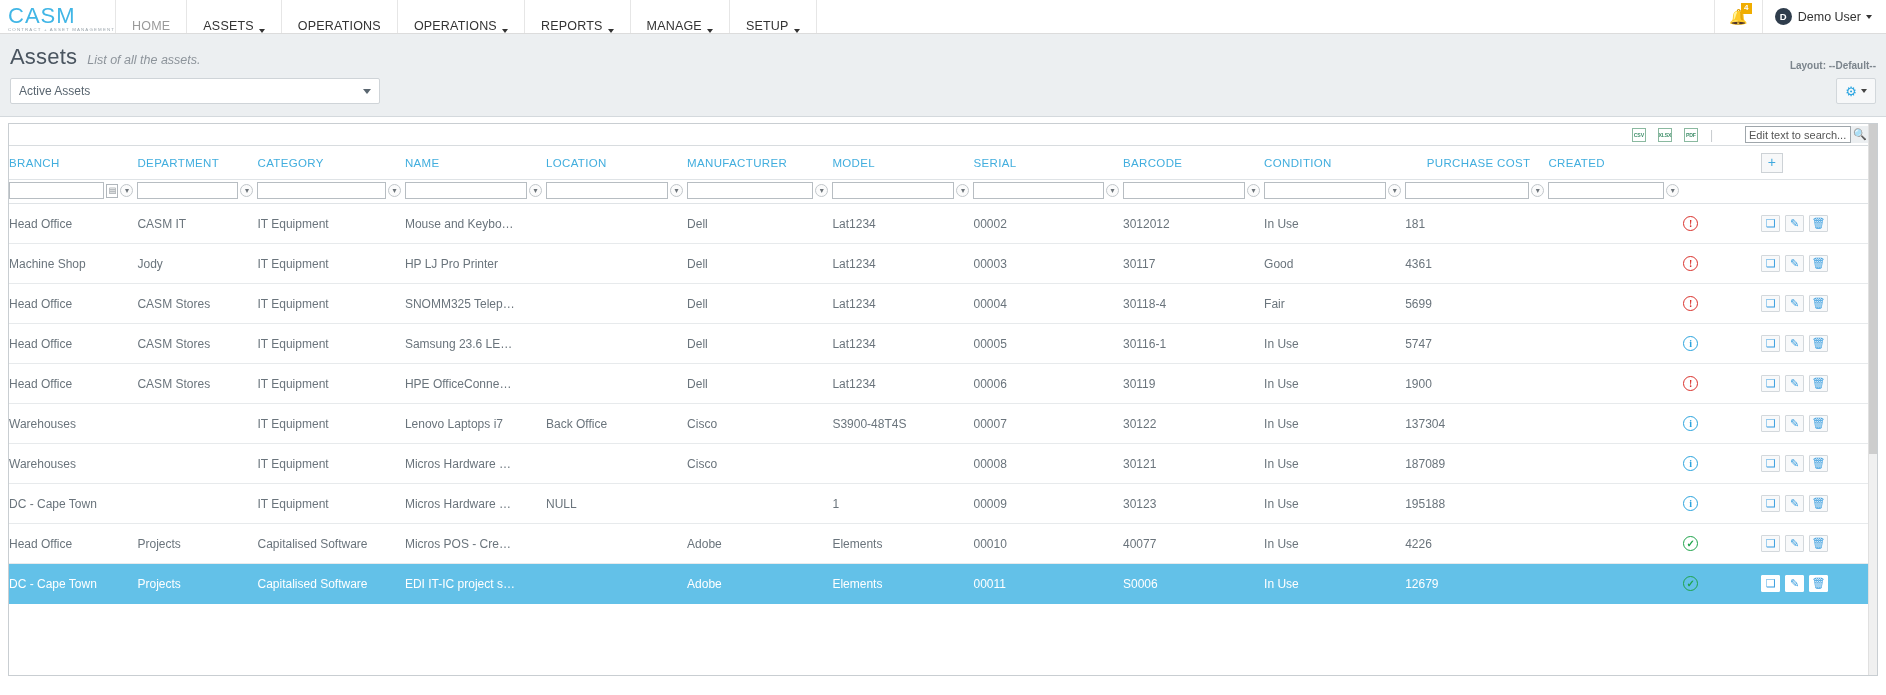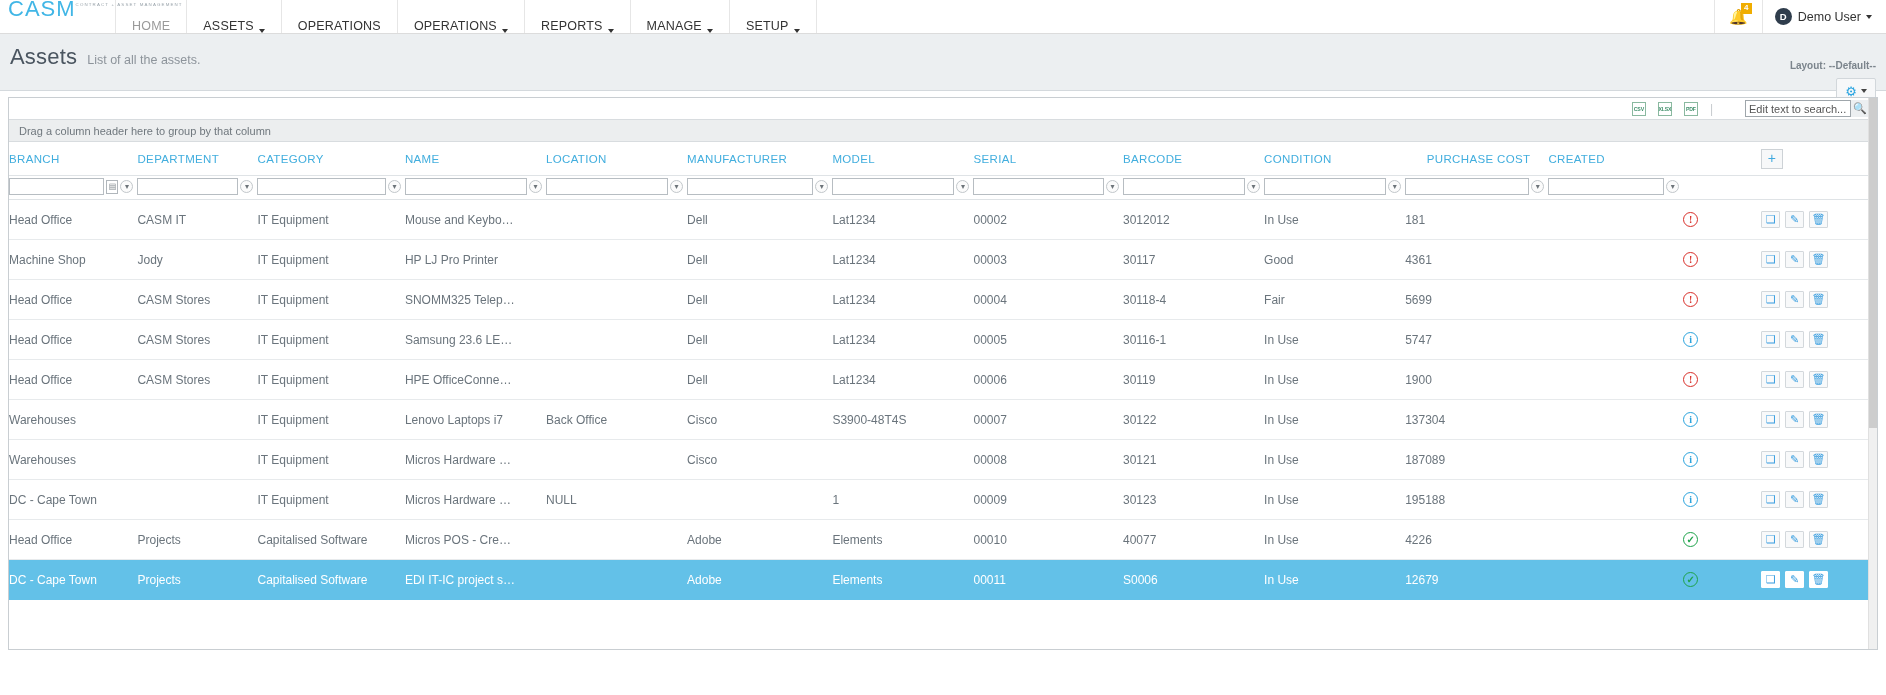--- a/index.html
+++ b/index.html
@@ -19,22 +19,22 @@
     background: #ffffff;
     border-bottom: 1px solid #dcdcdc;
     display: flex;
     align-items: stretch;
     position: relative;
   }
   .brand {
     width: 116px;
     min-width: 116px;
     display: flex;
-    flex-direction: row;
-    justify-content: flex-start;
+    flex-direction: column;
+    justify-content: flex-end;
     align-items: flex-start;
     padding-left: 8px;
     border-right: 1px solid #e6e6e6;
   }
   .brand-mark {
     font-size: 22px;
     letter-spacing: 1px;
     line-height: 18px;
     color: #41b6e6;
     font-weight: 400;
@@ -125,20 +125,21 @@
   .page-title {
     font-size: 22px;
     color: #4a5560;
     font-weight: 400;
     letter-spacing: 0.2px;
   }
   .page-sub {
     font-size: 12.5px;
     color: #8d949b;
     margin-left: 10px;
+    font-style: italic;
   }
   .layout-label {
     position: absolute;
     right: 10px;
     bottom: 7px;
     font-size: 10px;
     color: #7b848c;
     white-space: nowrap;
     font-weight: bold;
   }
@@ -459,20 +460,23 @@
   </div>
 </div>
 
 <div class="page-head">
   <span class="page-title">Assets</span>
   <span class="page-sub">List of all the assets.</span>
   <span class="layout-label">Layout: --Default--</span>
 </div>
 
 <div class="filter-bar">
+  <span class="select-wrap">
+    <select class="view-select" id="view-select"><option>Active Assets</option></select>
+  </span>
   <div class="gear-btn">
     <span class="gear-glyph">⚙</span>
     <span class="gear-caret"></span>
   </div>
 </div>
 
 <div class="grid-wrap">
 
   <div class="grid-toolbar">
     <div class="export-icon">CSV</div>
@@ -480,23 +484,20 @@
     <div class="export-icon">PDF</div>
     <span class="tb-sep">|</span>
     <div class="search-box">
       <input class="search-input" type="text" placeholder="Edit text to search..." style="">
       <div class="search-btn">
         <span>🔍</span>
       </div>
     </div>
   </div>
 
-  <div class="group-bar">
-    <span>Drag a column header here to group by that column</span>
-  </div>
 
   <table class="grid">
     <colgroup id="grid-colgroup">
         <col style="width: 122px;">
         <col style="width: 114px;">
         <col style="width: 140px;">
         <col style="width: 134px;">
         <col style="width: 134px;">
         <col style="width: 138px;">
         <col style="width: 134px;">

